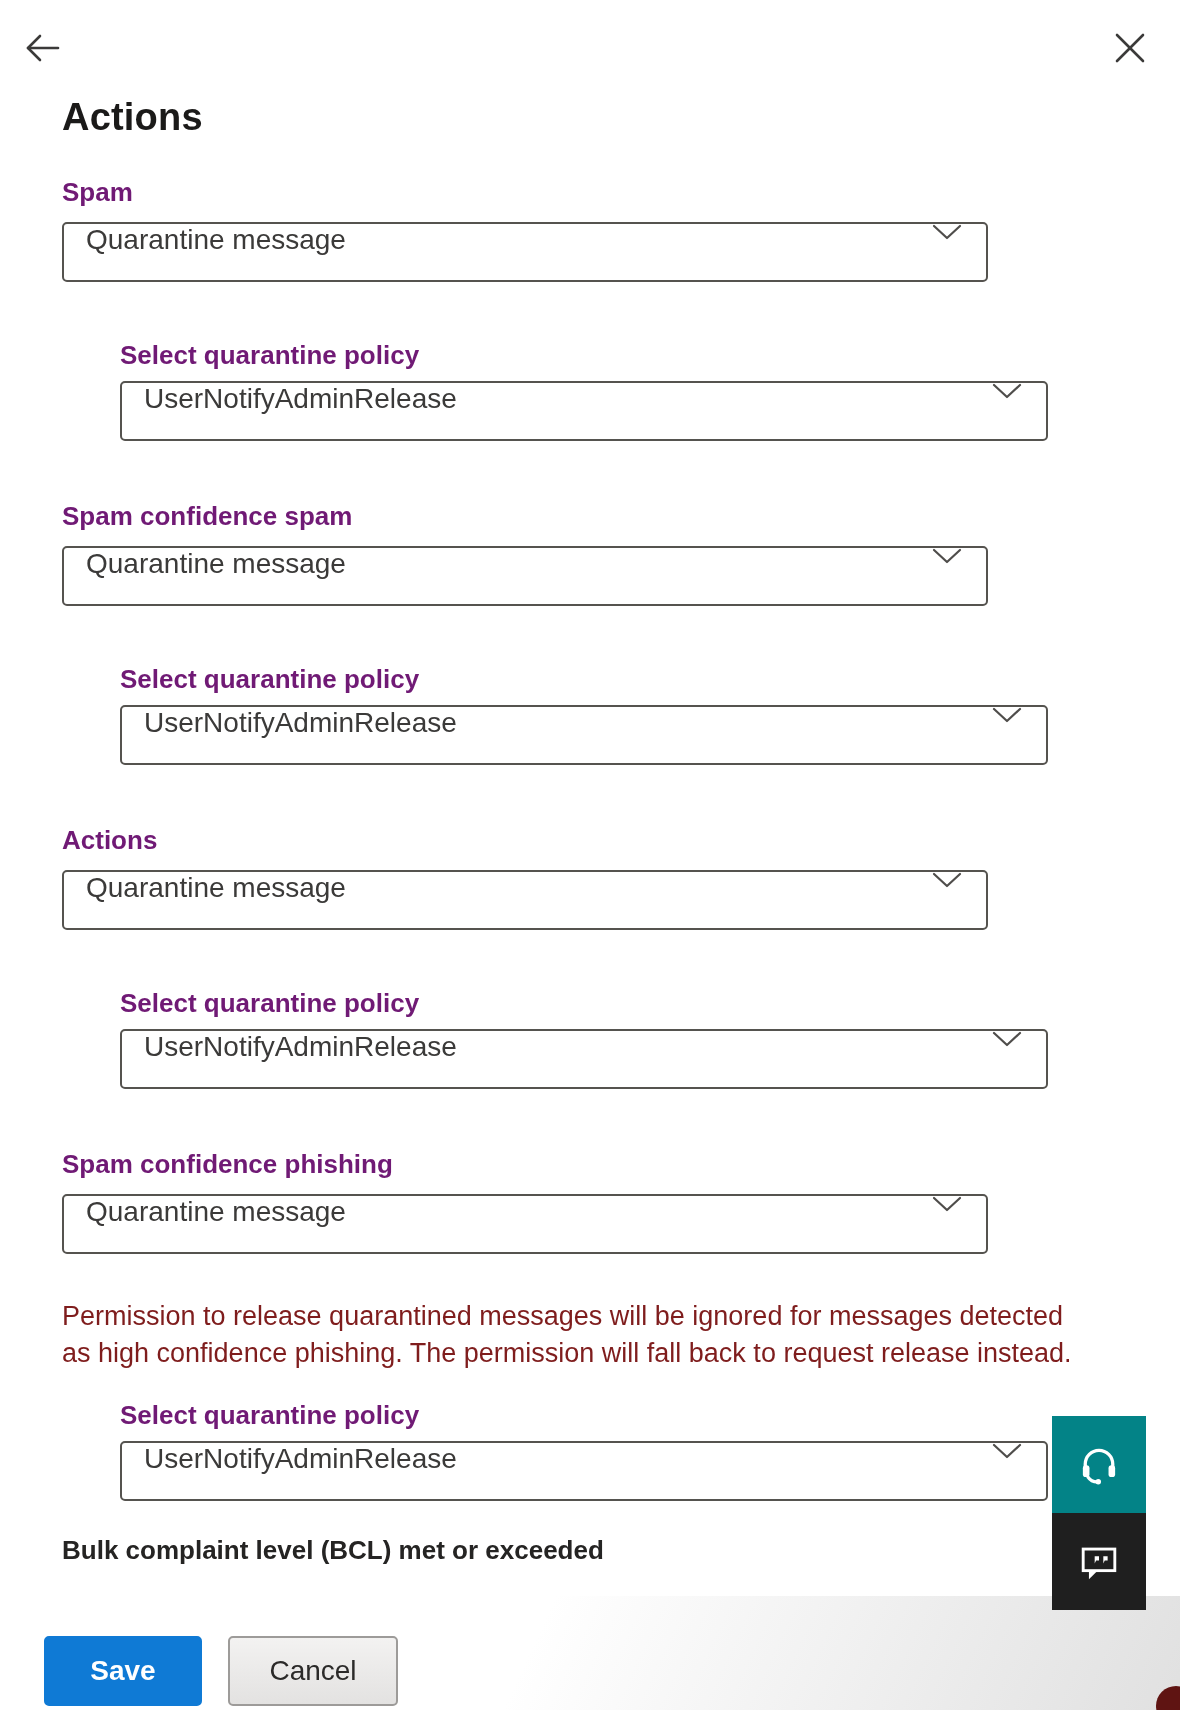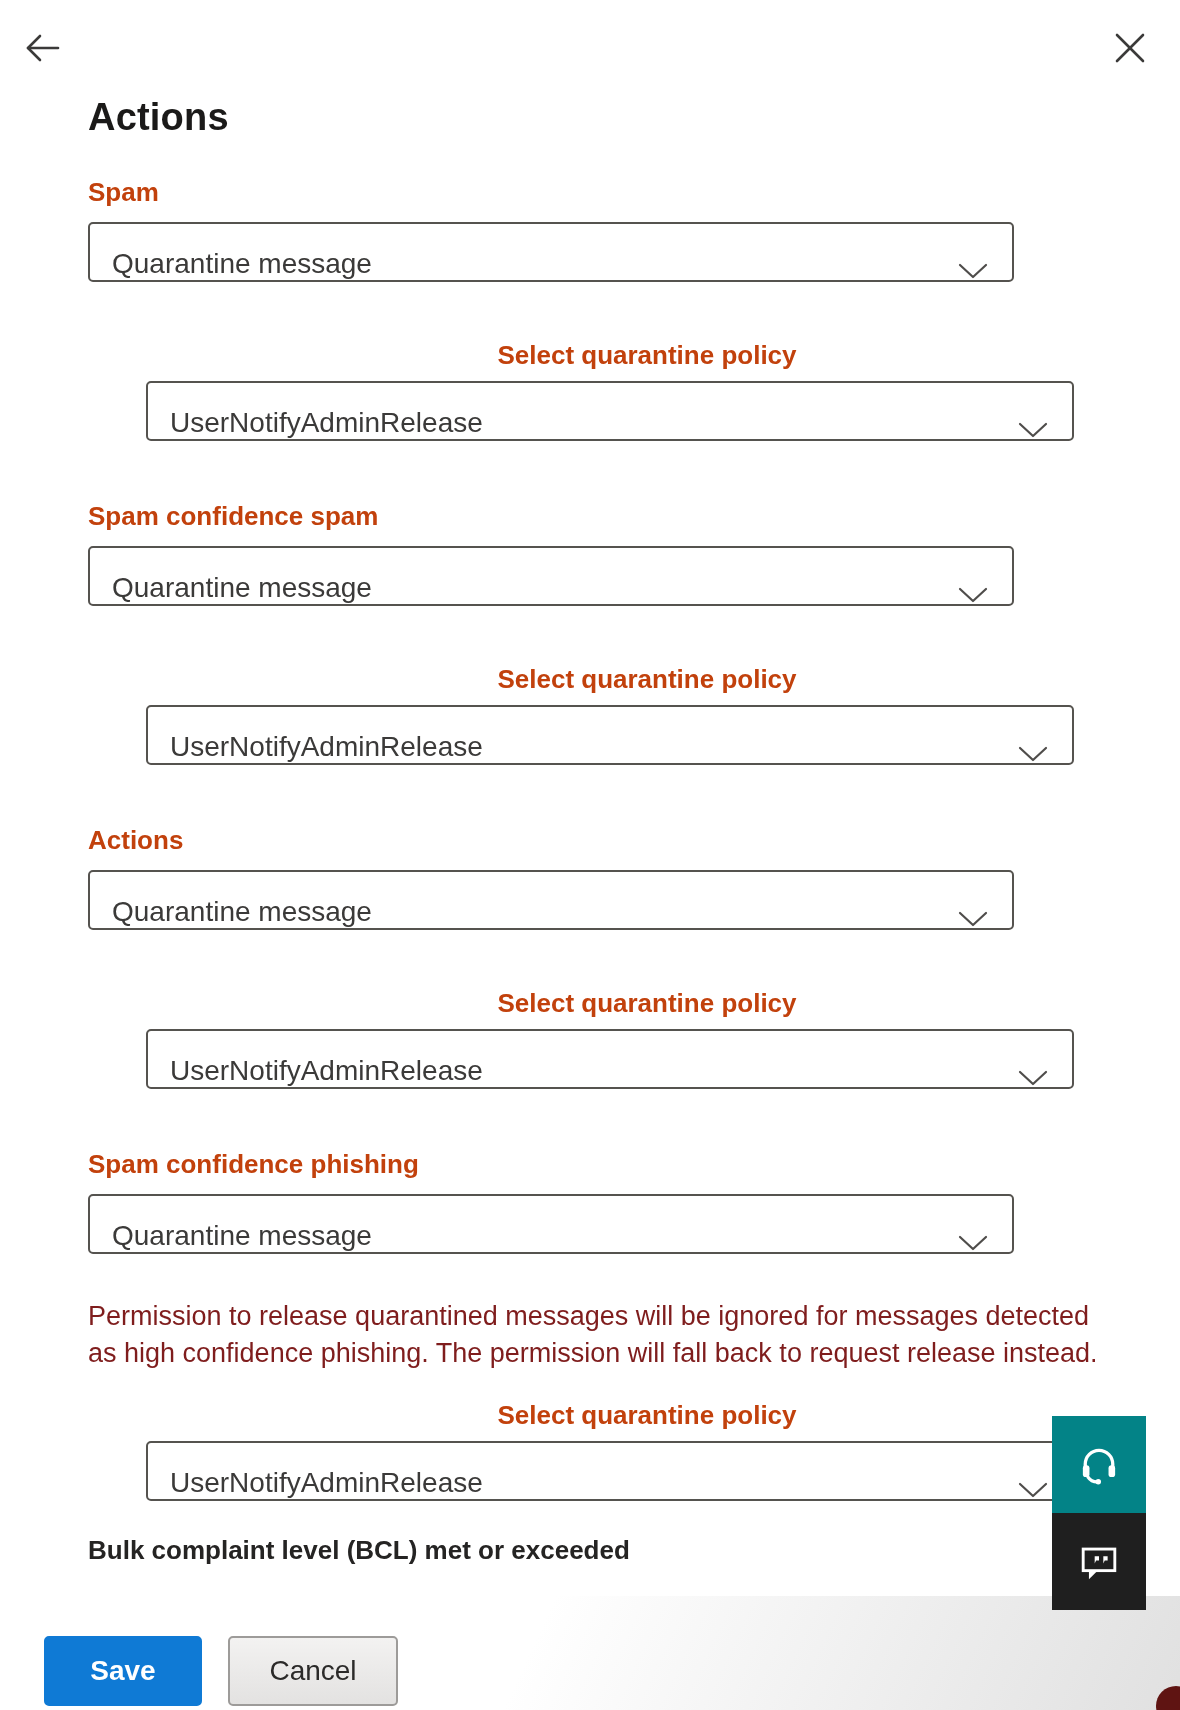--- a/index.html
+++ b/index.html
@@ -5,37 +5,37 @@
   html,body{margin:0;padding:0;}
   body{
     width:1180px;height:1710px;position:relative;overflow:hidden;
     background:#ffffff;color:#323130;
     font-family:"Liberation Sans", sans-serif;
     -webkit-font-smoothing:antialiased;
   }
   .icon-btn{position:absolute;background:none;border:none;padding:0;cursor:pointer;line-height:0;}
   #back-btn{left:22px;top:28px;}
   #close-btn{left:1112px;top:30px;}
-  .content{position:absolute;left:62px;top:0;width:1060px;margin-left:26px;}
+  .content{position:absolute;left:62px;top:0;width:1060px;}
   h1.page-title{
     margin:96px 0 0 0;font-size:38px;font-weight:700;color:#1b1a19;letter-spacing:0.2px;
   }
   .section-label{
-    margin:60px 0 14px 0;font-size:26px;font-weight:600;color:#c2410c;
+    margin:60px 0 14px 0;font-size:26px;font-weight:600;color:#701a75;
   }
   .section-label.first{margin-top:38px;}
   .dropdown{
     box-sizing:border-box;width:926px;height:60px;
     border:2px solid #55534f;border-radius:5px;background:#fff;
-    display:flex;align-items:flex-end;justify-content:space-between;
+    display:flex;align-items:flex-start;justify-content:space-between;
     padding:0 24px 0 22px;cursor:pointer;
   }
   .dropdown .value{font-size:28px;color:#3b3a39;}
   .sub{margin:58px 0 0 58px;}
-  .sub .section-label{margin:0 0 10px 0;text-align:center;}
+  .sub .section-label{margin:0 0 10px 0;}
   .sub .dropdown{width:928px;}
   .note{
     margin:44px 0 28px 0;width:1030px;
     font-size:27px;line-height:37px;color:#7f1d1d;
   }
   .bcl-label{
     margin:34px 0 0 0;font-size:26px;font-weight:700;color:#252423;
     white-space:nowrap;
   }
   

